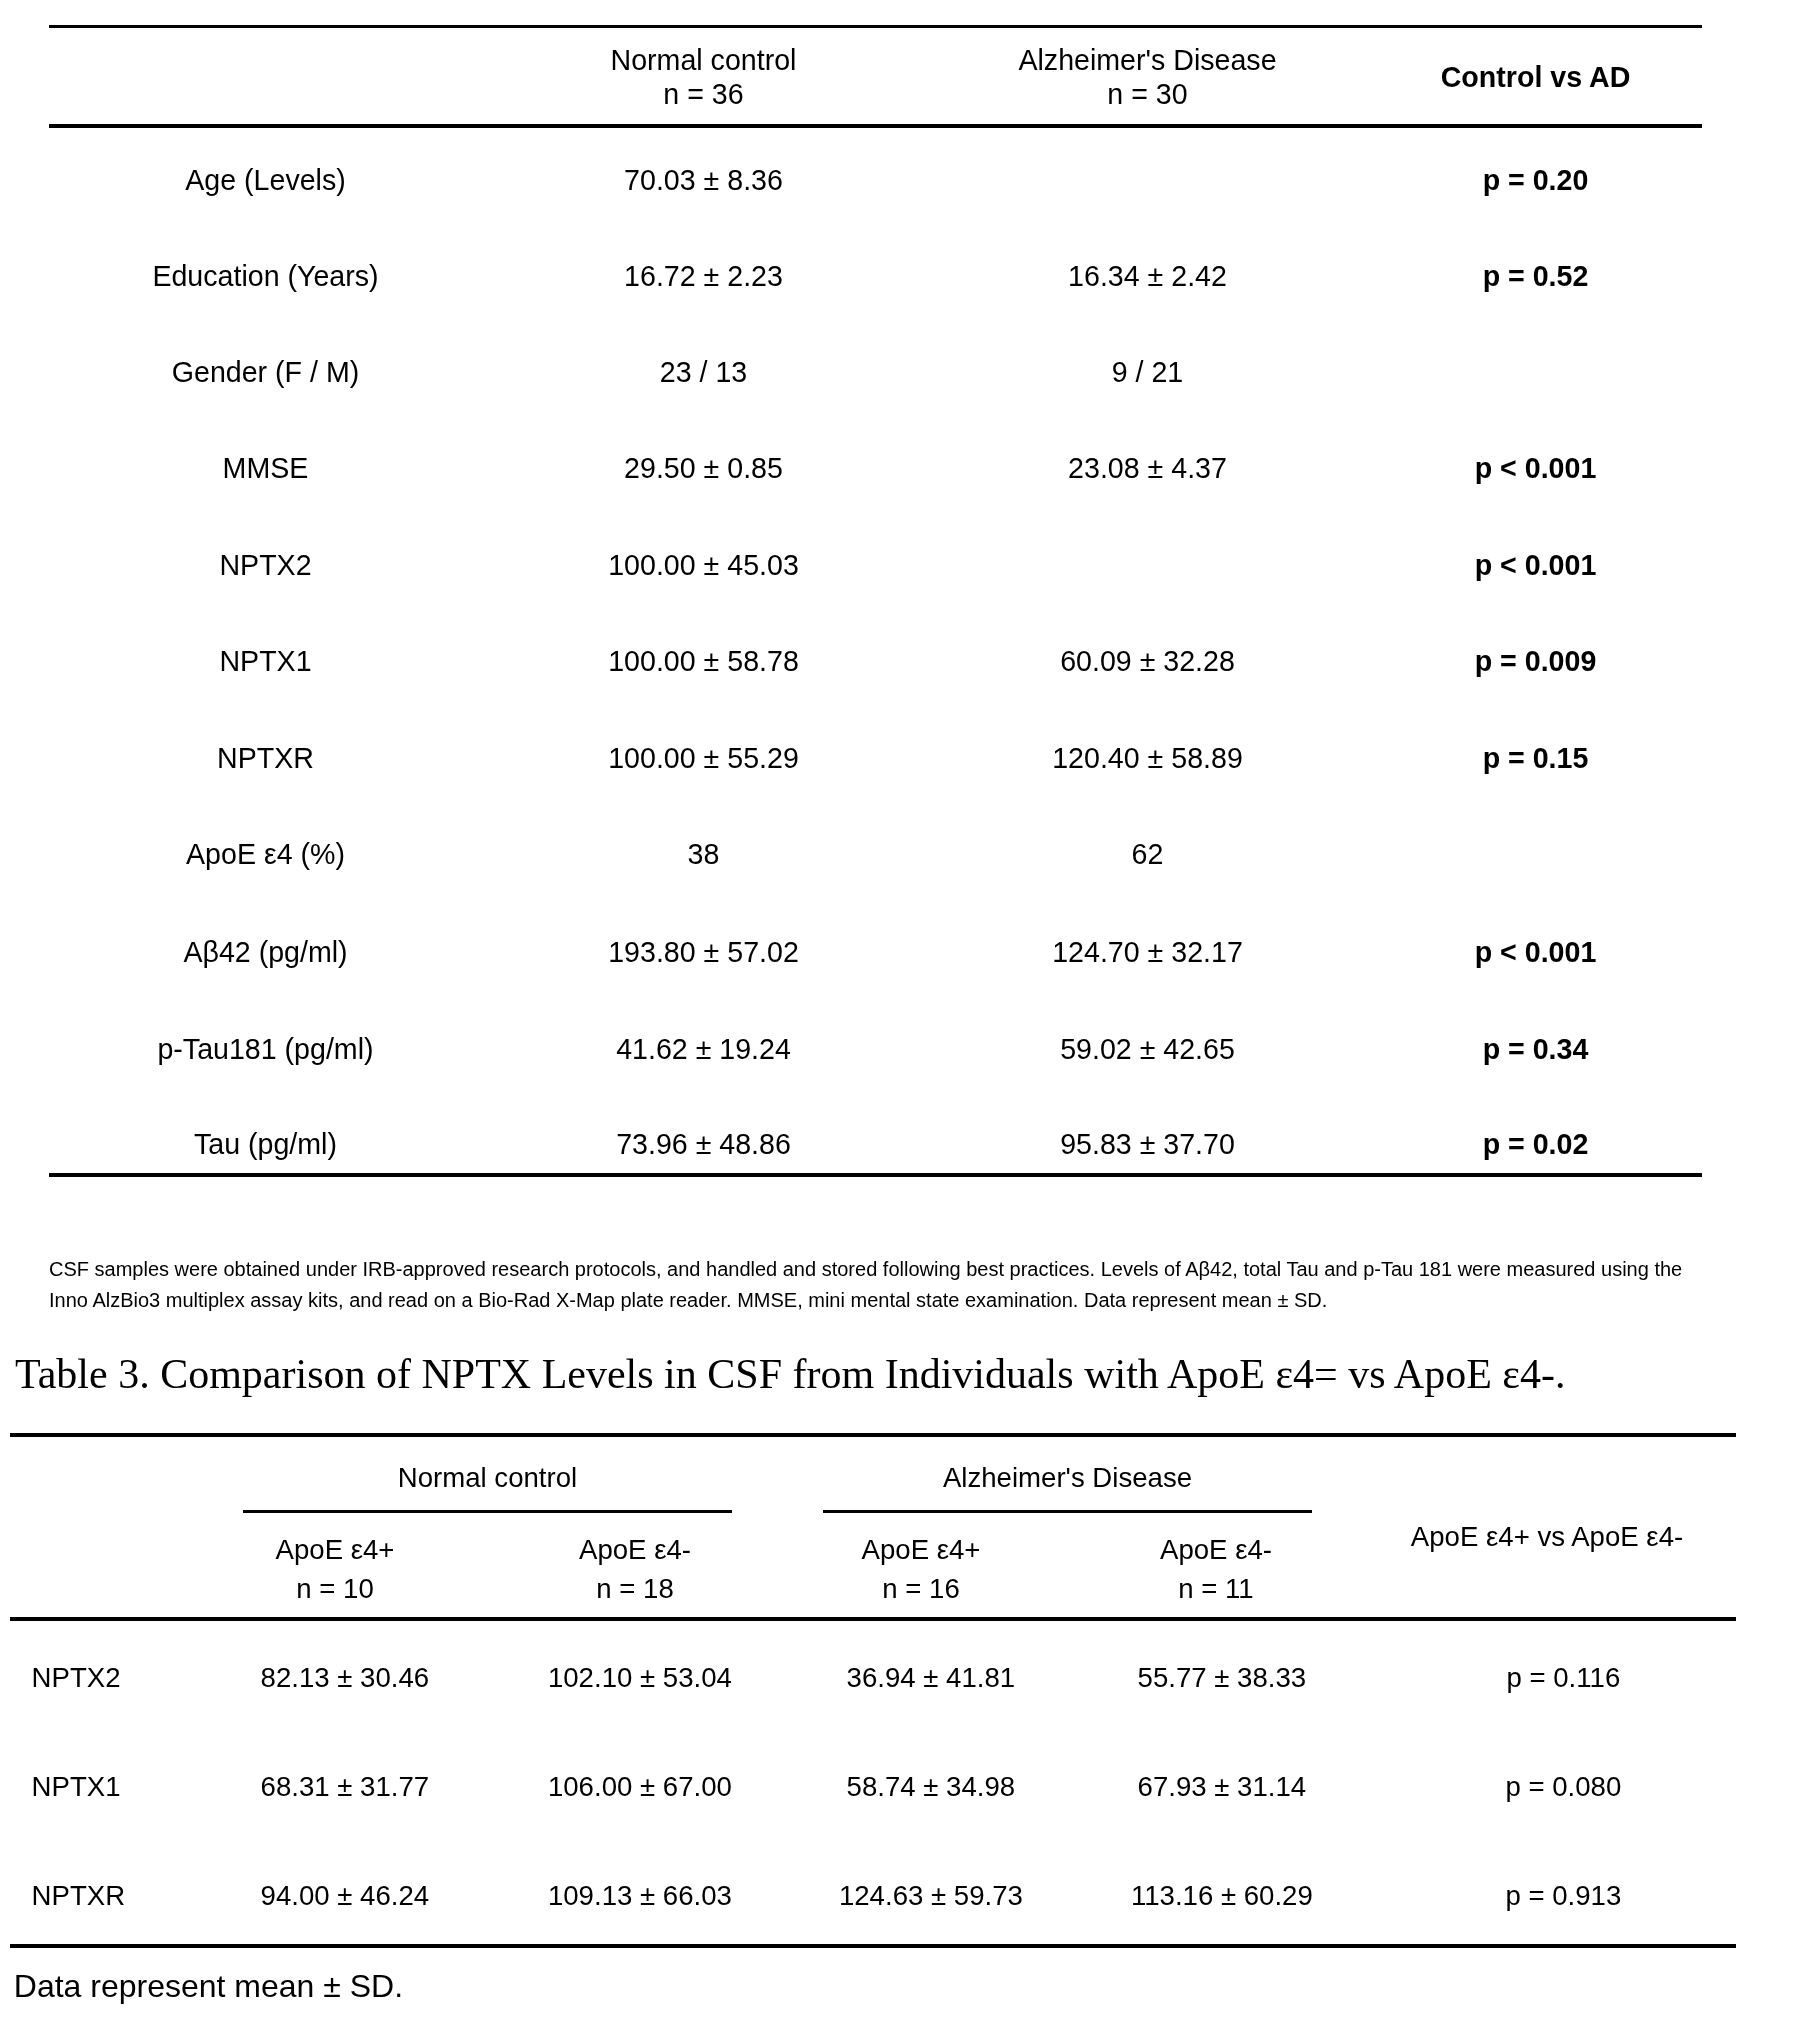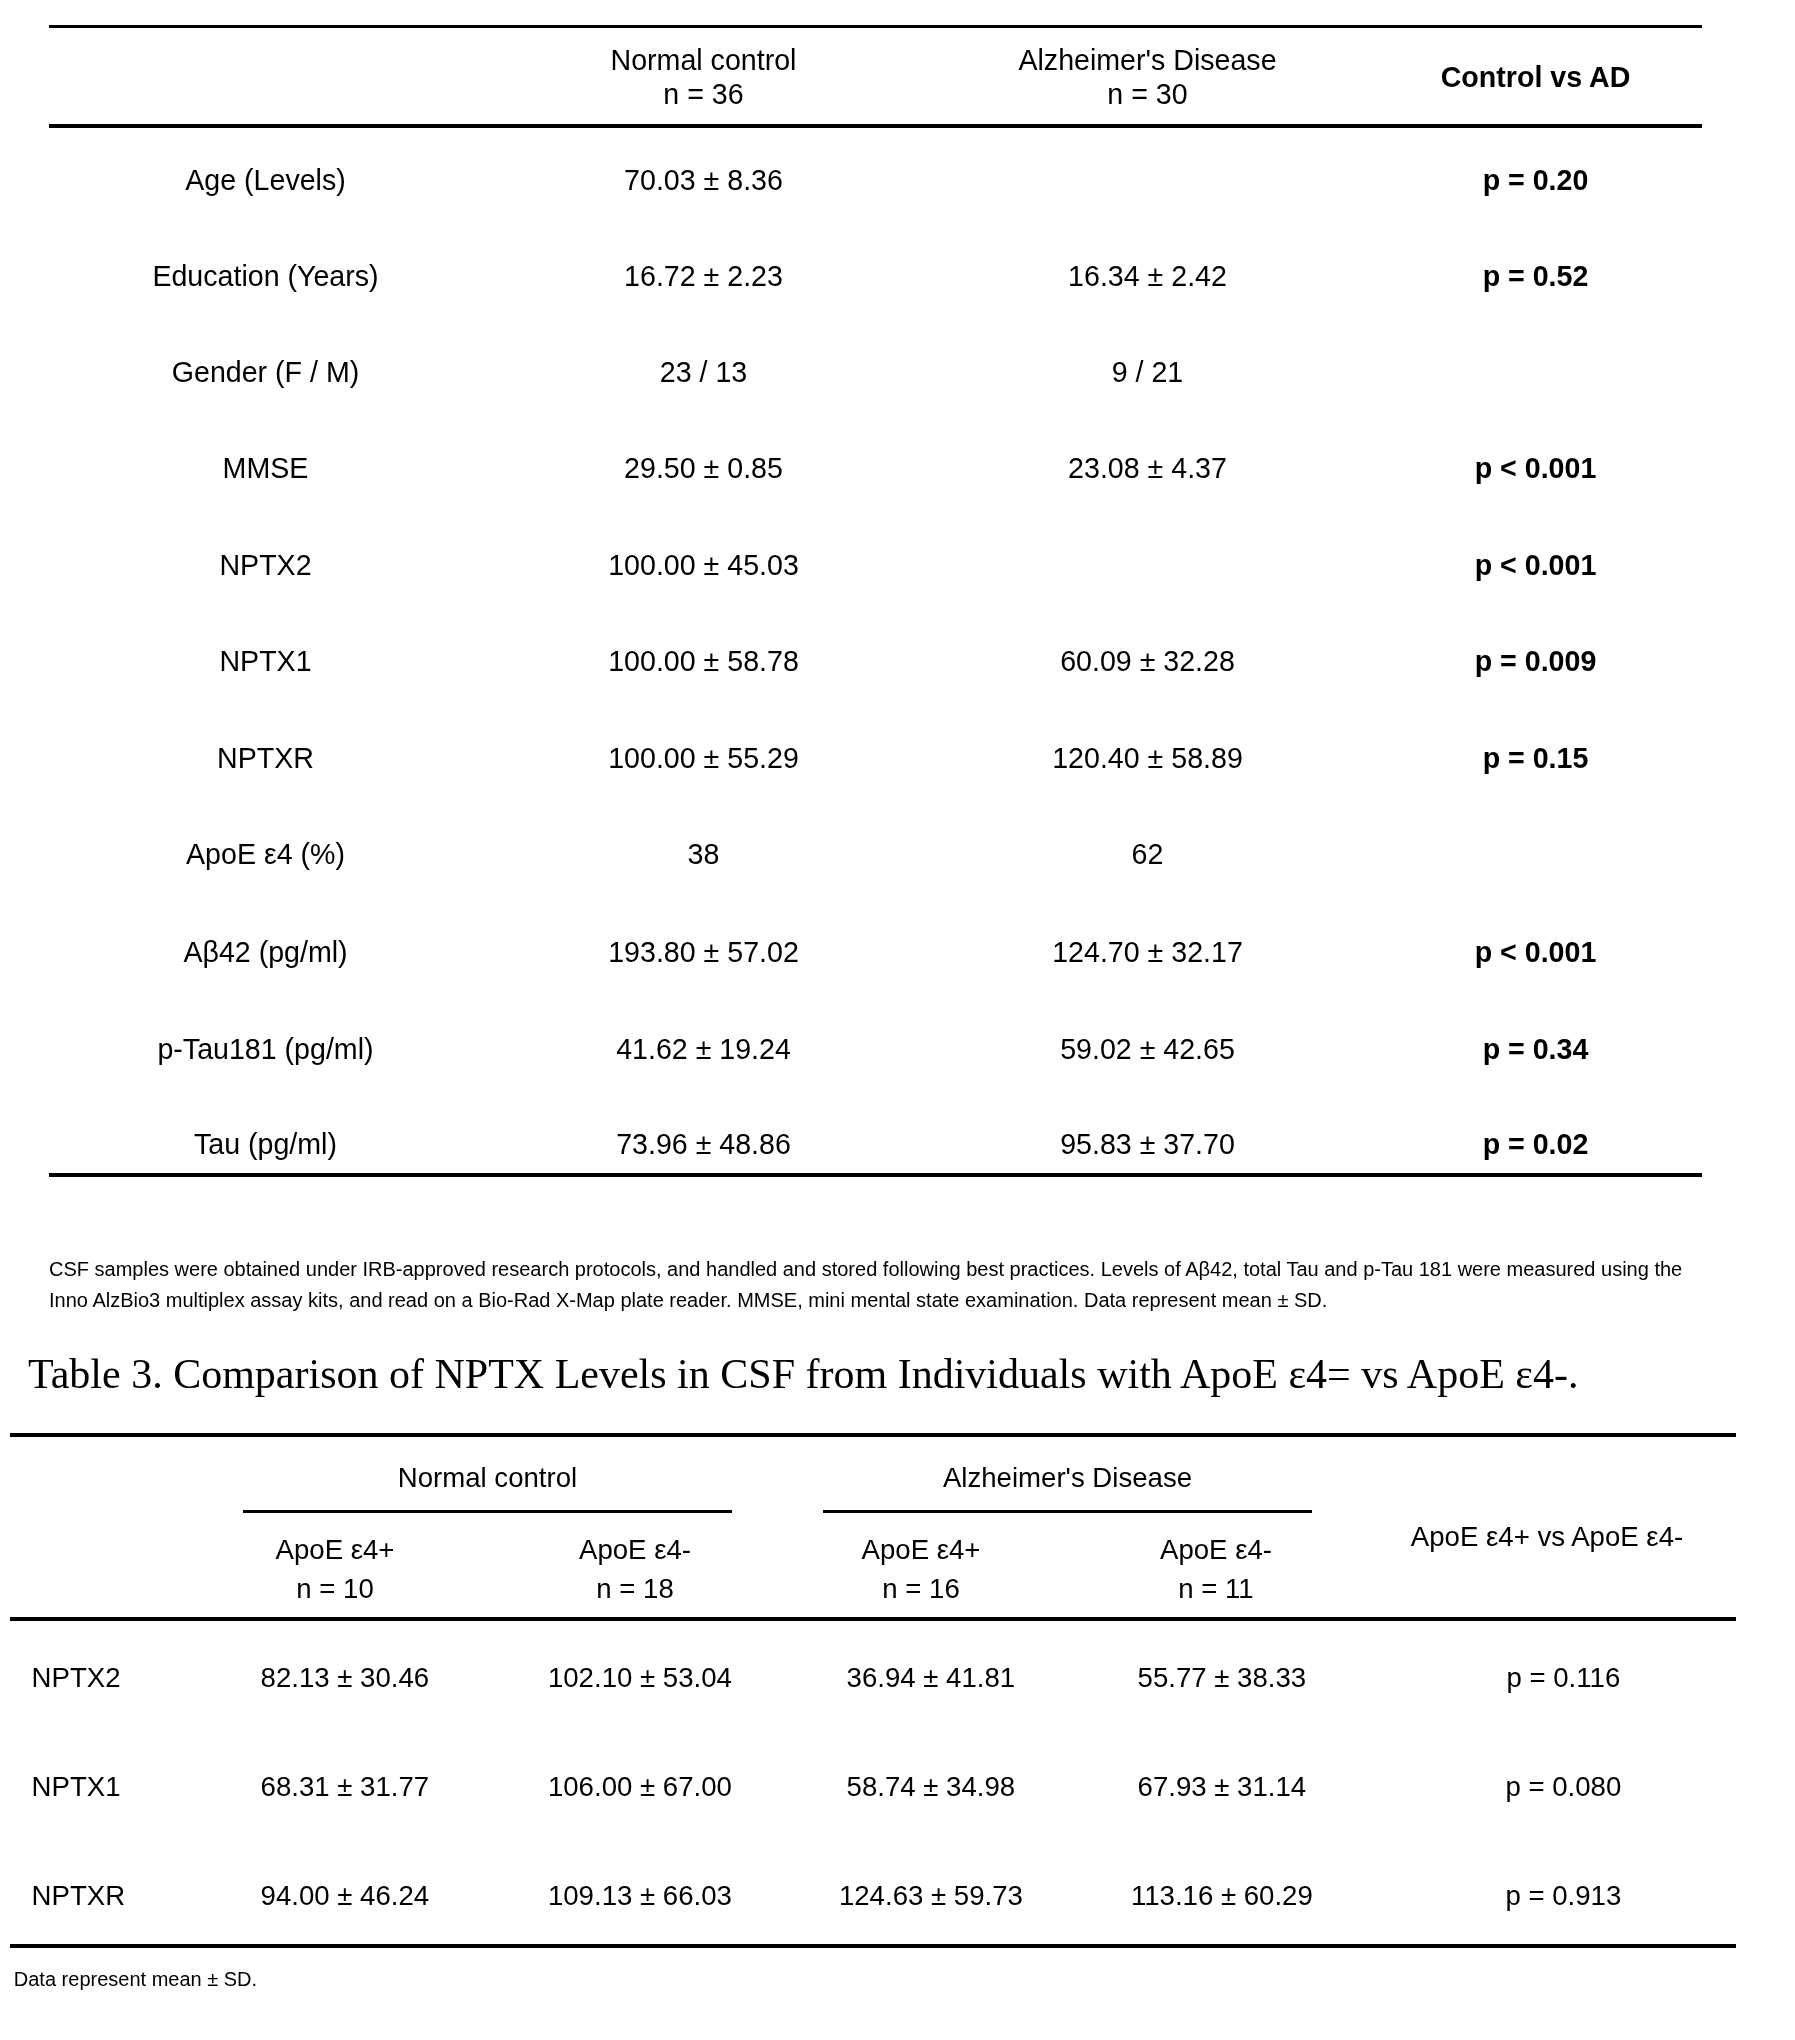--- a/index.html
+++ b/index.html
@@ -20,21 +20,21 @@
   .c2 { left: 877px; width: 443px; }
   .c3 { left: 1320px; width: 333px; font-weight: bold; }
 
   .t2-row { position: absolute; left: 49px; width: 1653px; height: 59px; }
   .t2-cell { position: absolute; top: 0; height: 59px; display: flex; align-items: center; justify-content: center;
              font-size: 28.6px; white-space: nowrap; }
 
   .t2-note { position: absolute; left: 49px; top: 1254px; width: 1655px; font-size: 20px; line-height: 31px; }
 
   
-  .caption { position: absolute; left: 28px; top: 1350px; font-size: 42px; white-space: nowrap; }
+  .caption { position: absolute; left: 15px; top: 1350px; font-size: 42px; white-space: nowrap; }
 
   
   .t3-rule-top { left: 9.9px; width: 1726px; top: 1433px; }
   .t3-rule-head { left: 9.9px; width: 1726px; top: 1617px; }
   .t3-rule-bottom { left: 9.9px; width: 1726px; top: 1944px; }
   .t3-group-rule-nc { position: absolute; background: #000; height: 3px; left: 243px; width: 489px; top: 1510px; }
   .t3-group-rule-ad { position: absolute; background: #000; height: 3px; left: 823px; width: 489px; top: 1510px; }
 
   .t3-group { position: absolute; top: 1456px; height: 43px; font-size: 27.6px; display: flex; align-items: center; justify-content: center; }
   .g-nc { left: 243px; width: 489px; }
@@ -51,21 +51,21 @@
 
   .t3-row { position: absolute; left: 9.9px; width: 1726px; height: 55px; }
   .t3-cell { position: absolute; top: 0; height: 55px; display: flex; align-items: center; font-size: 27.6px; white-space: nowrap; }
   .r-label { left: 21.7px; width: 177px; }
   .r-c1 { left: 207px; width: 256px; justify-content: center; }
   .r-c2 { left: 502px; width: 256px; justify-content: center; }
   .r-c3 { left: 793px; width: 256px; justify-content: center; }
   .r-c4 { left: 1084px; width: 256px; justify-content: center; }
   .r-c5 { left: 1401px; width: 305px; justify-content: center; }
 
-  .t3-note { position: absolute; left: 13.8px; top: 1968px; font-size: 20px; white-space: nowrap; }
+  .t3-note { position: absolute; left: 13.8px; top: 1968px; font-size: 32px; white-space: nowrap; }
 </style>
 </head>
 <body>
 
 <div class="rule t2-rule-top"></div>
 
 <div class="t2-head sans">
   <div class="t2-hcell c0"></div>
   <div class="t2-hcell c1">
     <span>Normal control</span>

